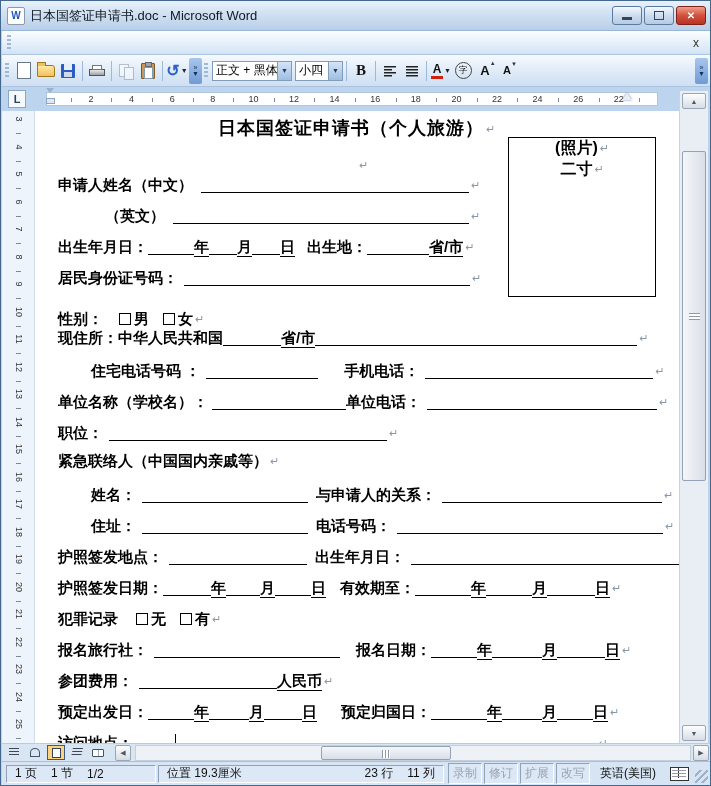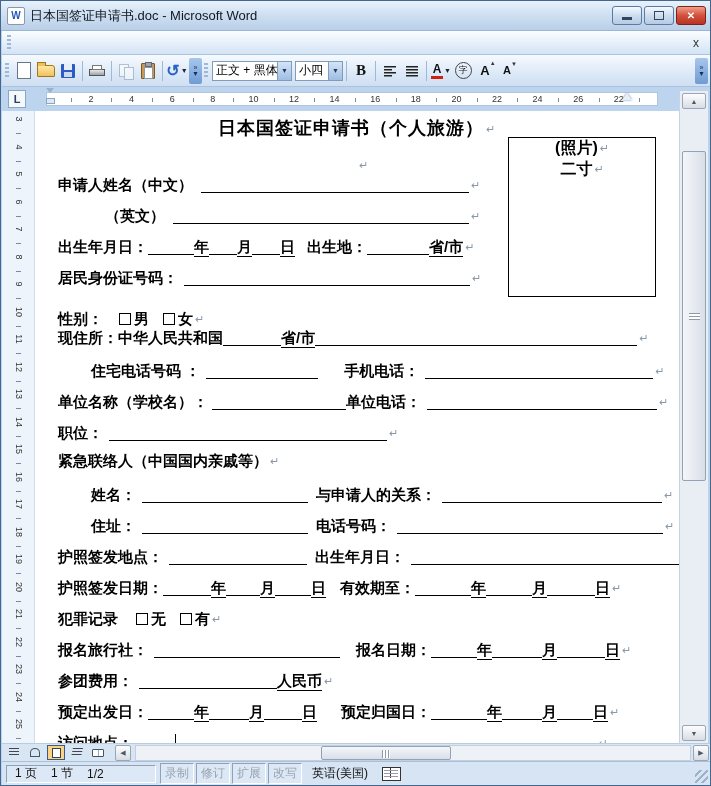--- a/index.html
+++ b/index.html
@@ -379,20 +379,27 @@
   </div>
 
   <div id="statusbar">
     <span class="spanel" style="width:150px;">
       <span>1 页</span>
         <span class="sgap"></span>
       <span>1 节</span>
         <span class="sgap"></span>
       <span>1/2</span>
     </span>
+    <span class="spanel" style="width:286px;">
+      <span>位置 19.3厘米</span>
+        <span style="flex:1;"></span>
+      <span>23 行</span>
+        <span class="sgap"></span>
+      <span>11 列</span>
+    </span>
     <span id="modes" style="display:flex;">
         <span class="mode">录制</span>
         <span class="mode">修订</span>
         <span class="mode">扩展</span>
         <span class="mode">改写</span>
       </span>
     <span id="lang" class="">英语(美国)</span>
     <span class="bookicon"></span>
   </div>
 

